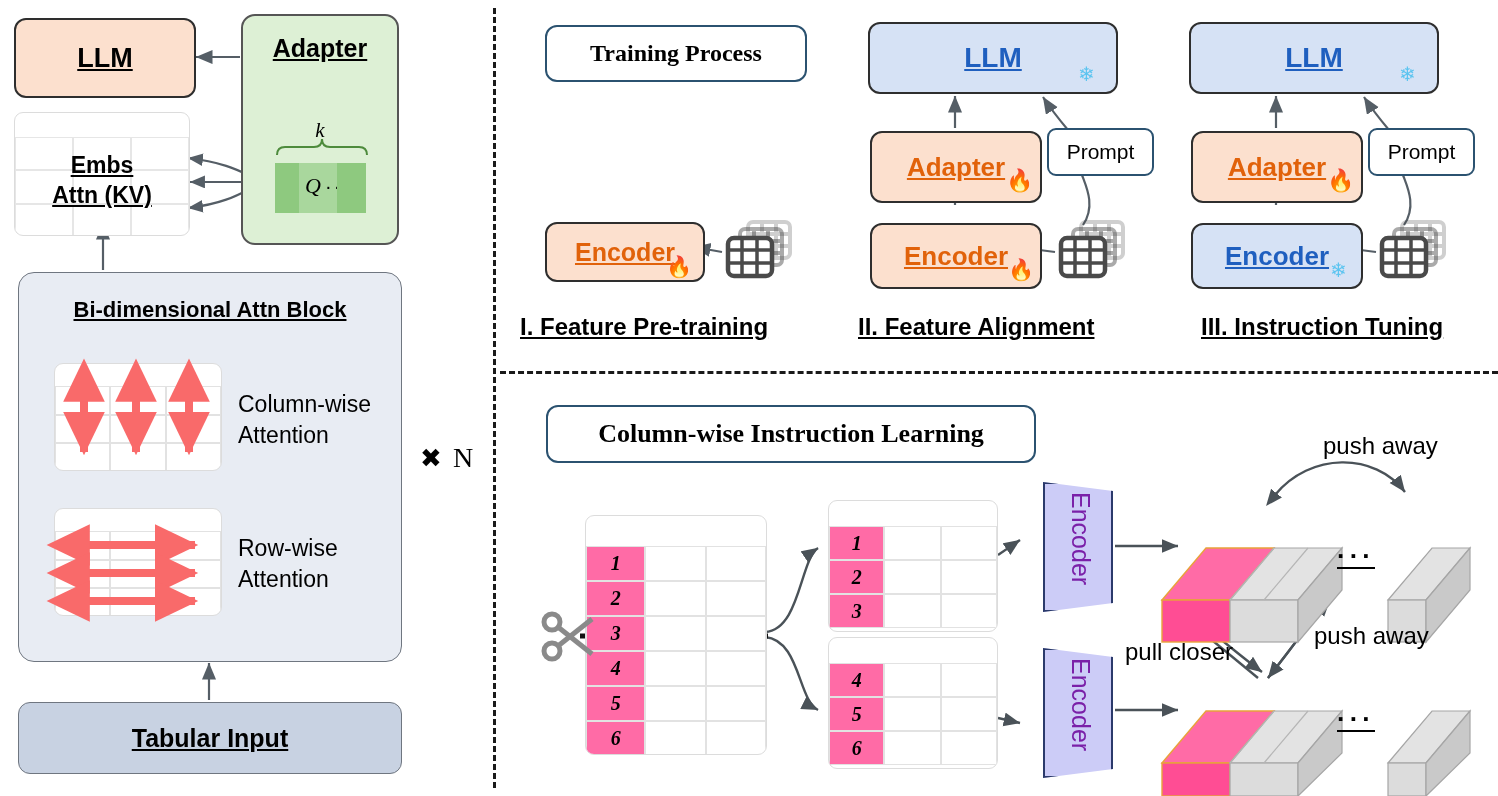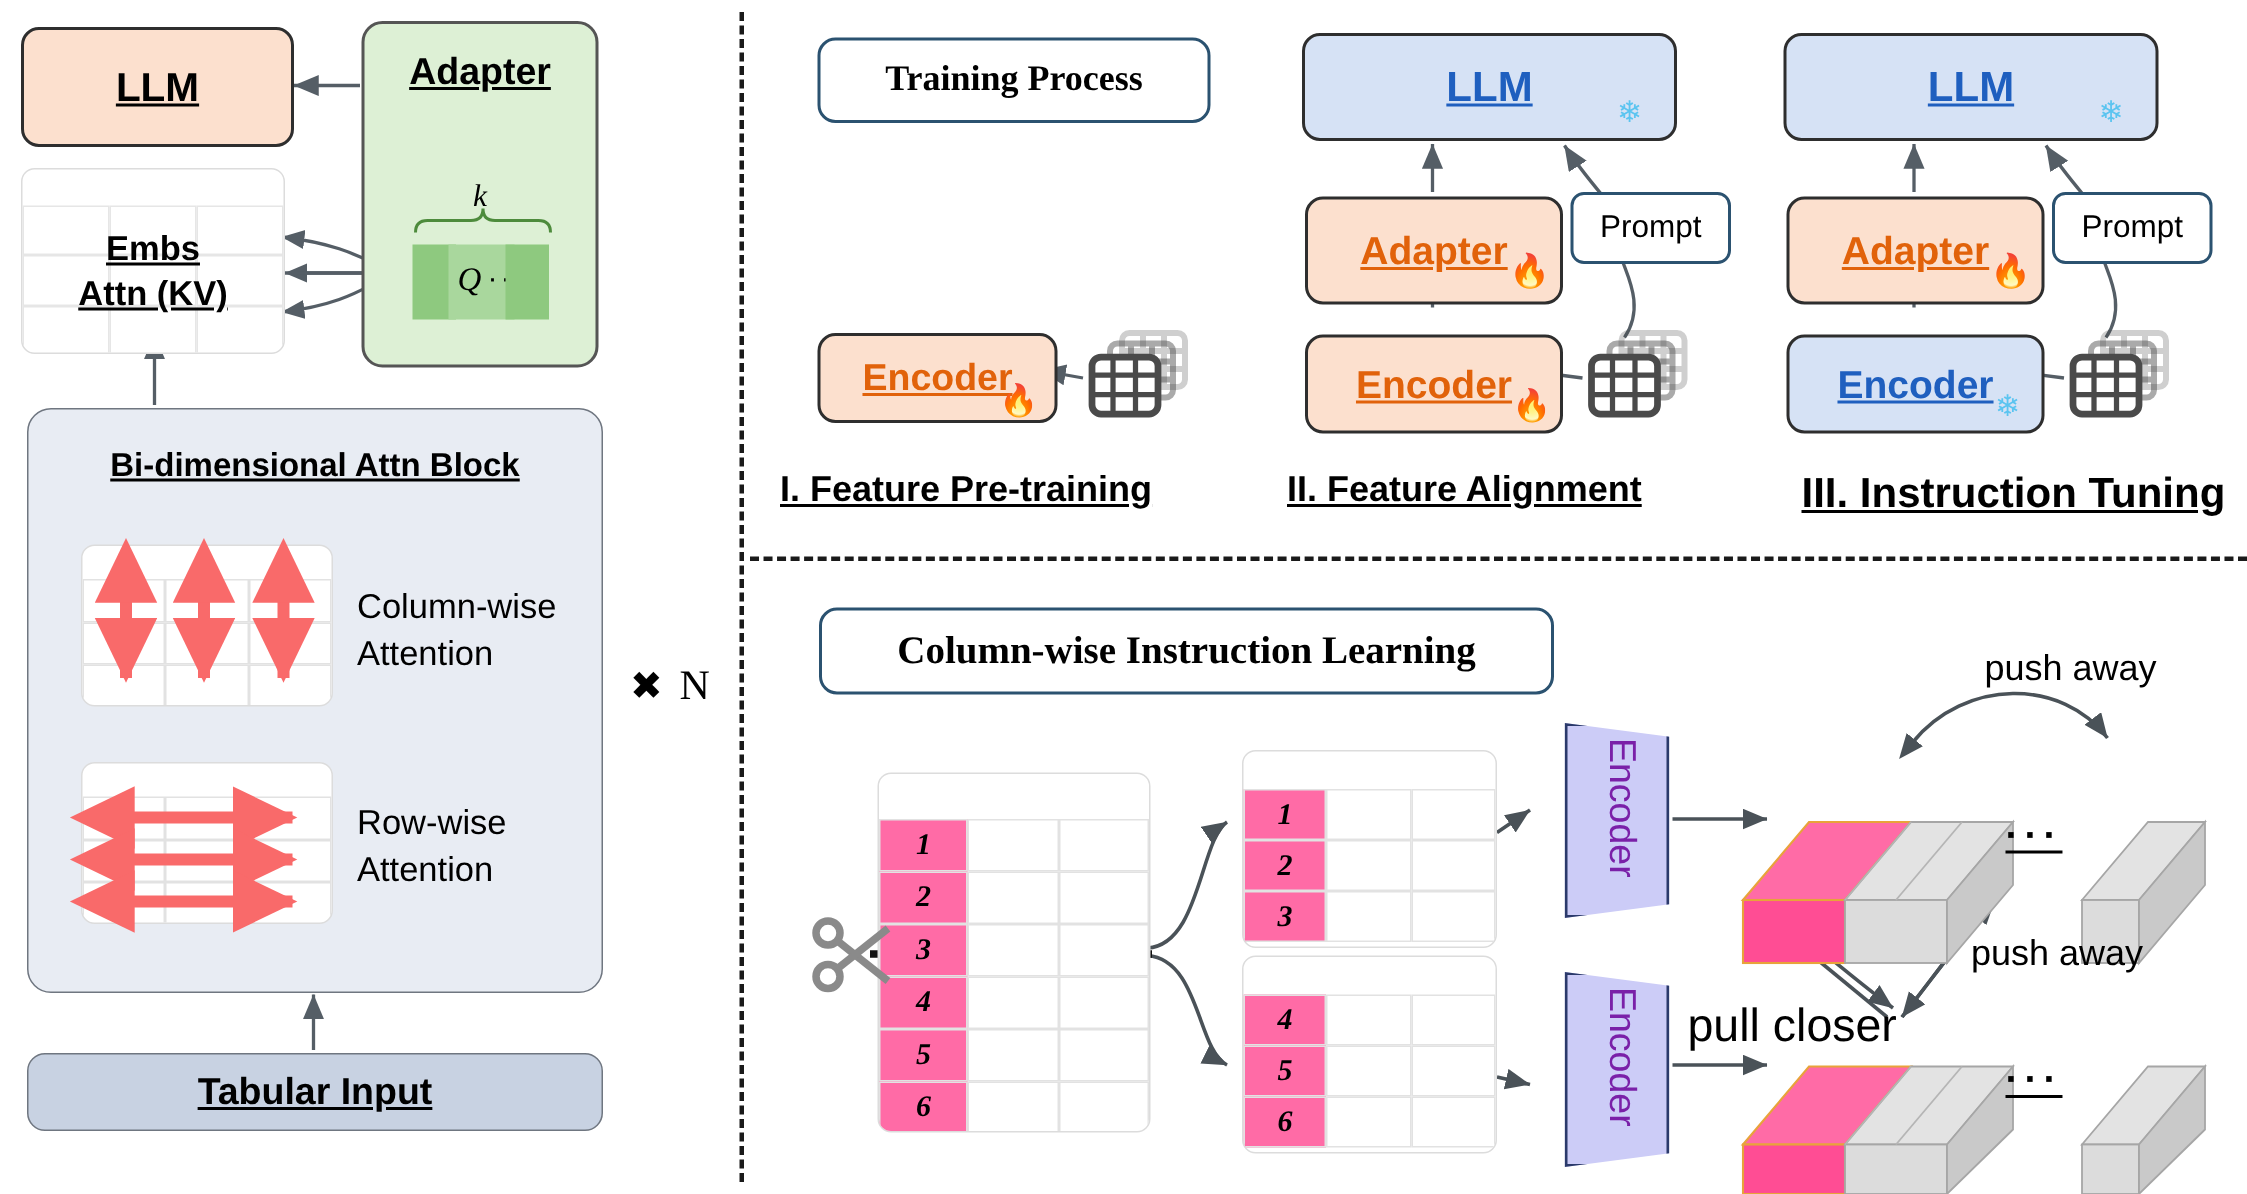--- a/index.html
+++ b/index.html
@@ -230,21 +230,21 @@
   </g>
 </svg>
 <div class="lbl" style="left:238px;top:535px;font-size:23px;">Row-wise</div>
 <div class="lbl" style="left:238px;top:566px;font-size:23px;">Attention</div>
 
 <div class="lbl" style="left:420px;top:442px;font-size:26px;">
   <span>✖</span>
   <span style="font-family:'Liberation Serif',serif;font-size:28px;margin-left:4px;">N</span>
 </div>
 
-<div class="box bold" style="left:18px;top:702px;width:384px;height:52px;background:#C8D2E2;border:1.5px solid #6f7680;font-size:25px;">
+<div class="box bold" style="left:18px;top:702px;width:384px;height:72px;background:#C8D2E2;border:1.5px solid #6f7680;font-size:25px;">
   <span>Tabular Input</span>
 </div>
 
 <div class="divv" style="left:493px;top:8px;height:780px;"></div>
 <div class="divh" style="left:500px;top:371px;width:998px;"></div>
 
 <div class="serifbox" style="left:545px;top:25px;width:258px;height:53px;font-size:24px;">
   <span>Training Process</span>
 </div>
 
@@ -360,21 +360,21 @@
         <rect x="6" y="20" width="44" height="38" rx="6"></rect>
       </g>
     <g stroke="#4a4a4a" stroke-width="3.5">
       <line x1="6" y1="32" x2="50" y2="32"></line>
         <line x1="6" y1="45" x2="50" y2="45"></line>
       <line x1="20" y1="20" x2="20" y2="58"></line>
         <line x1="35" y1="20" x2="35" y2="58"></line>
     </g>
   </svg>
 </div>
-<div class="lbl bold" style="left:1201px;top:313px;font-size:28px;">III. Instruction Tuning</div>
+<div class="lbl bold" style="left:1201px;top:313px;font-size:24px;">III. Instruction Tuning</div>
 
 <div class="serifbox" style="left:546px;top:405px;width:486px;height:54px;font-size:26px;">
   <span>Column-wise Instruction Learning</span>
 </div>
 
 <div class="tbl" style="left:585px;top:515px;width:182px;height:240px;">
   <div class="cellgrid" style="top:30px;">
     <div class="cg-row">
         <div class="cg-cell pink" style="width:60px;height:35px;font-size:20px;">1</div>
       <div class="cg-cell" style="width:61px;height:35px;"></div>
@@ -492,13 +492,13 @@
   <polygon points="1426,763 1470,711 1470,753 1426,796" fill="#C9C9C9" stroke="#A6A6A6" stroke-width="1.2"></polygon>
   <line x1="1230" y1="763" x2="1274" y2="711" stroke="#B5B5B5" stroke-width="1.2"></line>
   <line x1="1264" y1="763" x2="1308" y2="711" stroke="#B5B5B5" stroke-width="1.2"></line>
 </svg>
 
 <div class="lbl bold" style="left:1337px;top:541px;font-size:26px;letter-spacing:4px;">···</div>
 <div class="lbl bold" style="left:1337px;top:704px;font-size:26px;letter-spacing:4px;">···</div>
 
 <div class="lbl" style="left:1323px;top:432px;font-size:24px;">push away</div>
 <div class="lbl" style="left:1314px;top:622px;font-size:24px;">push away</div>
-<div class="lbl" style="left:1125px;top:638px;font-size:31px;margin-top:28px;">pull closer</div>
+<div class="lbl" style="left:1125px;top:638px;font-size:24px;">pull closer</div>
 
 </body></html>

